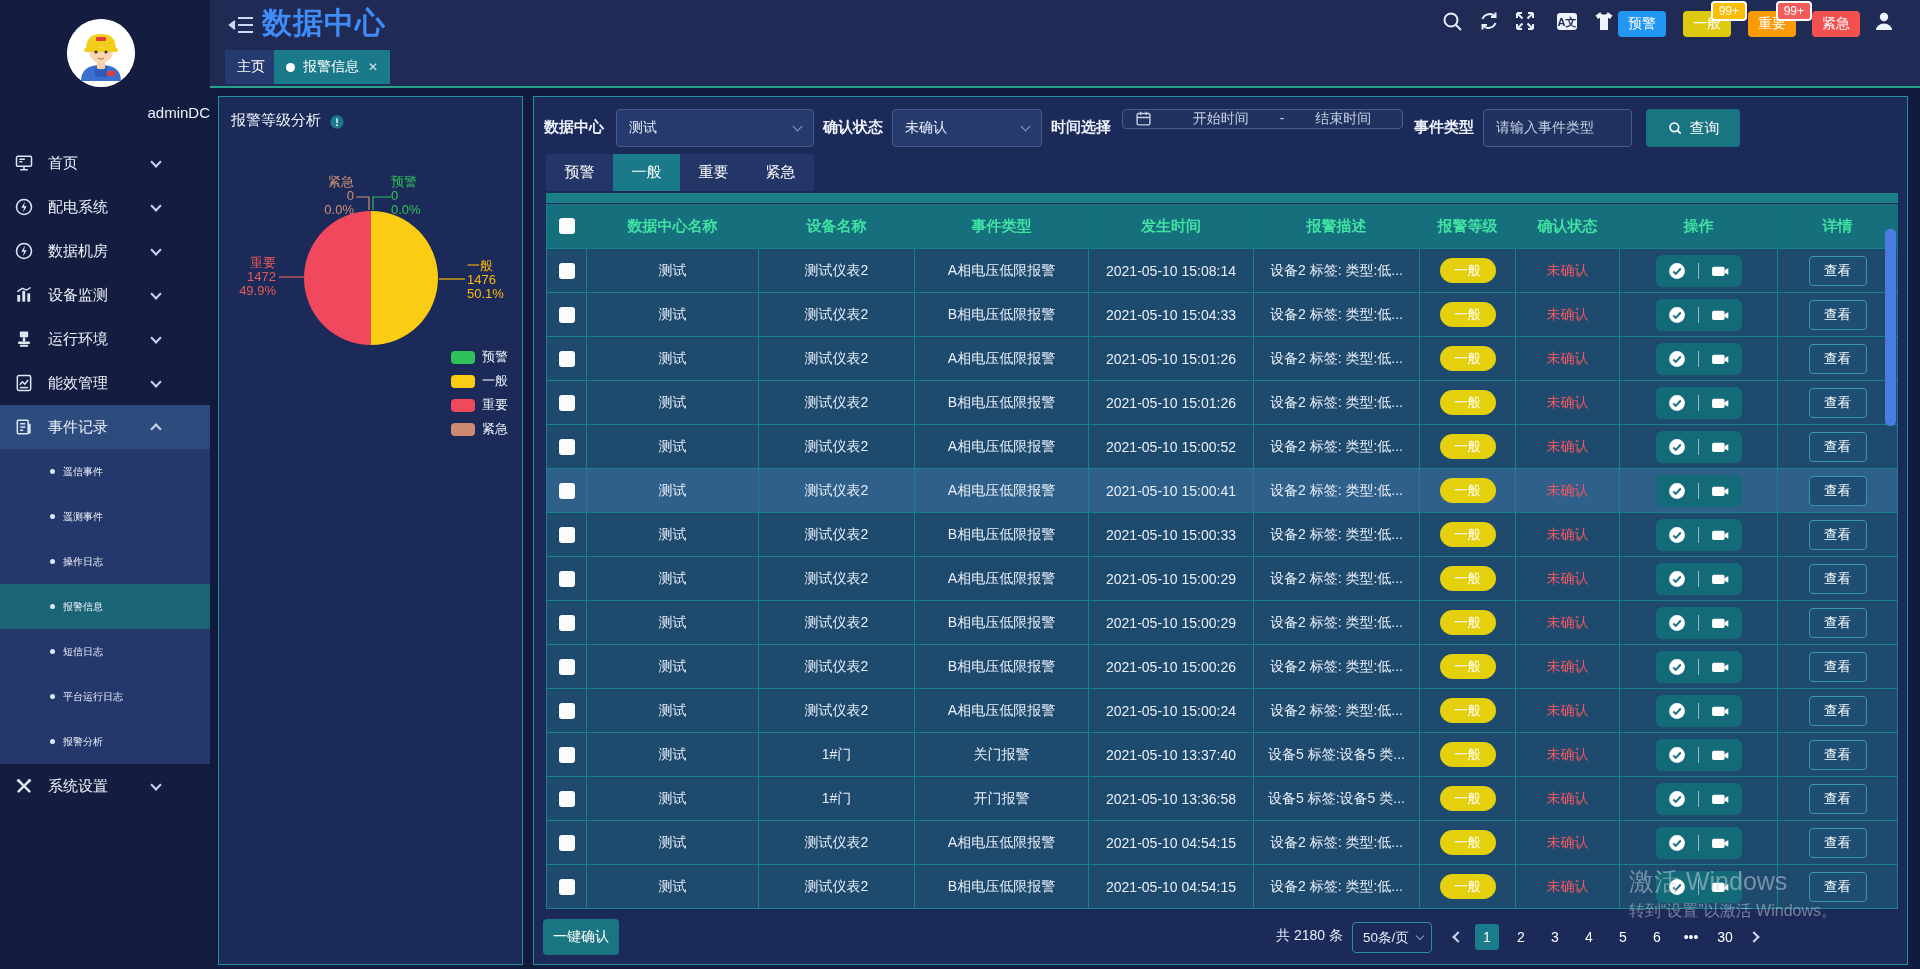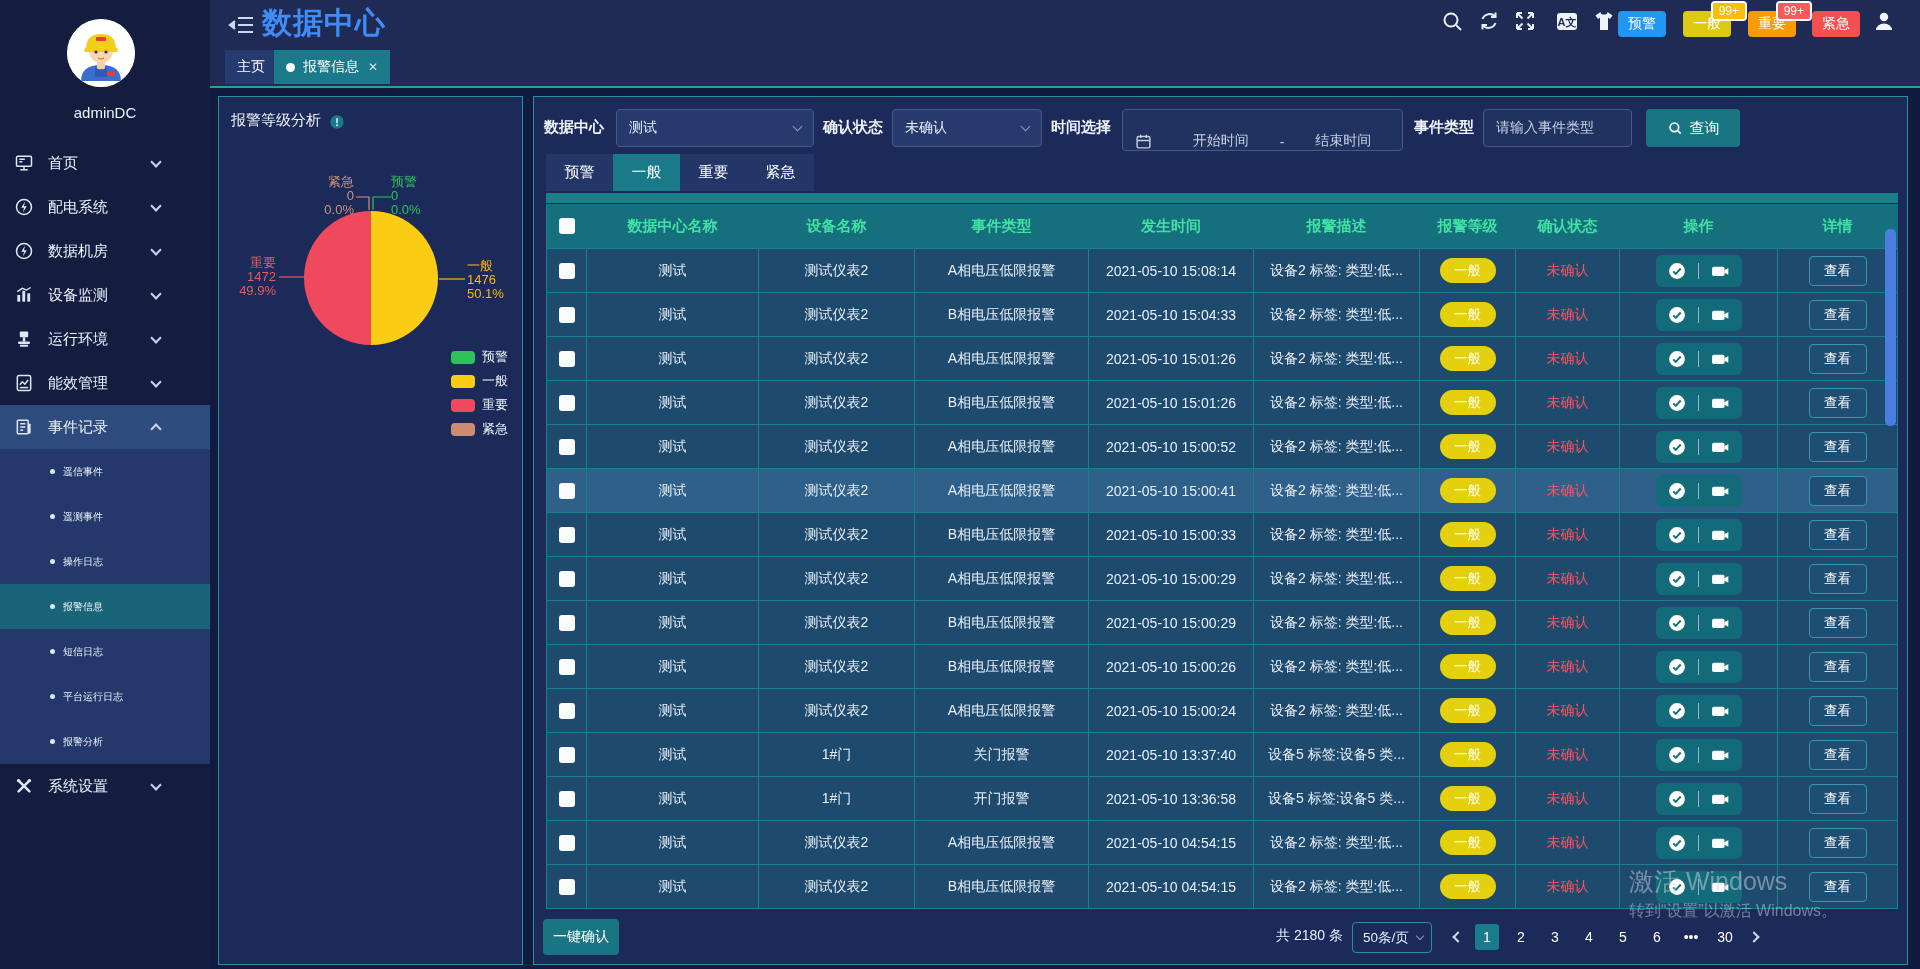--- a/index.html
+++ b/index.html
@@ -2,21 +2,21 @@
 <html><head>
 <meta charset="utf-8">
 <style>
 *{margin:0;padding:0;box-sizing:border-box}
 html,body{width:1920px;height:969px;overflow:hidden;font-family:"Liberation Sans",sans-serif;background:#111b40;color:#e8eefb}
 .abs{position:absolute}
 #app{position:relative;width:1920px;height:969px}
 
 #sidebar{position:absolute;left:0;top:0;width:210px;height:969px;background:#141d40;z-index:5}
 #avatar{position:absolute;left:67px;top:19px;width:68px;height:68px;border-radius:50%;overflow:hidden;background:#fff}
-#username{position:absolute;top:104px;width:210px;text-align:center;font-size:15px;color:#eef2fb}
+#username{position:absolute;top:104px;width:210px;text-align:right;font-size:15px;color:#eef2fb}
 #menu{position:absolute;top:141px;width:210px}
 .mitem{height:44px;display:flex;align-items:center;padding-left:14px;position:relative;cursor:pointer}
 .mitem.sel{background:#2d4b7c}
 .micon{width:20px;height:20px;margin-right:14px;display:inline-flex}
 .micon svg{width:20px;height:20px}
 .mlabel{font-size:15px;color:#eef2fb}
 .chev{position:absolute;right:50px;width:8px;height:8px;border-right:2px solid #c9d4ec;border-bottom:2px solid #c9d4ec;transform:rotate(45deg);margin-top:-3px}
 .chev.up{transform:rotate(-135deg);margin-top:4px}
 #submenu{position:absolute;top:449px;width:210px;background:#24386b}
 .smitem{height:45px;display:flex;align-items:center;padding-left:50px;font-size:10px;color:#eef2fb;cursor:pointer}
@@ -45,21 +45,21 @@
 #ptitle svg{width:16px;height:16px;margin-left:8px}
 .plabel{position:absolute;font-size:13px;line-height:14px;white-space:nowrap}
 .plabel.r{text-align:right}
 #legend{position:absolute;left:232px;top:248px}
 .lg{display:flex;align-items:center;height:24px;font-size:13px;color:#eef2fb}
 .lg .sw{width:24px;height:13px;border-radius:4px;margin-right:7px}
 
 .flabel{position:absolute;top:21px;font-size:15px;color:#eef2fb;font-weight:bold;white-space:nowrap}
 .fsel{position:absolute;top:12px;height:38px;background:#273a6d;border:1px solid #49598e;border-radius:4px;display:flex;align-items:center;padding:0 12px;font-size:14px;color:#e8eefb;cursor:pointer}
 .fsel .sc{position:absolute;right:12px;width:7px;height:7px;border-right:1.6px solid #8d9cc4;border-bottom:1.6px solid #8d9cc4;transform:rotate(45deg);margin-top:-3px}
-.fdate{position:absolute;top:12px;height:42px;background:#20325f;border:1px solid #49598e;border-radius:4px;display:flex;align-items:flex-end;font-size:14px;color:#c6cfe4;cursor:pointer}
+.fdate{position:absolute;top:12px;height:20px;background:#20325f;border:1px solid #49598e;border-radius:4px;display:flex;align-items:flex-start;font-size:14px;color:#c6cfe4;cursor:pointer}
 .fdate svg{width:17px;height:17px;margin:0 10px 0 12px}
 .finput{position:absolute;top:12px;height:38px;background:#20325f;border:1px solid #49598e;border-radius:4px;display:flex;align-items:center;padding:0 12px;font-size:14px;color:#c6cfe4;cursor:text}
 #qbtn{position:absolute;left:1112px;top:12px;width:94px;height:38px;background:#1a7583;border-radius:4px;display:flex;align-items:center;justify-content:center;font-size:15px;color:#fff;cursor:pointer}
 #qbtn svg{width:16px;height:16px;margin-right:7px}
 
 #ltabs{position:absolute;left:12px;top:57px;display:flex}
 .ltab{width:67px;height:37px;background:#243668;display:flex;align-items:center;justify-content:center;font-size:15px;color:#fff;cursor:pointer}
 .ltab.on{background:#1a7a8a}
 #tealstrip{position:absolute;left:12px;top:96px;width:1352px;height:10px;background:#1a7f86}
 

